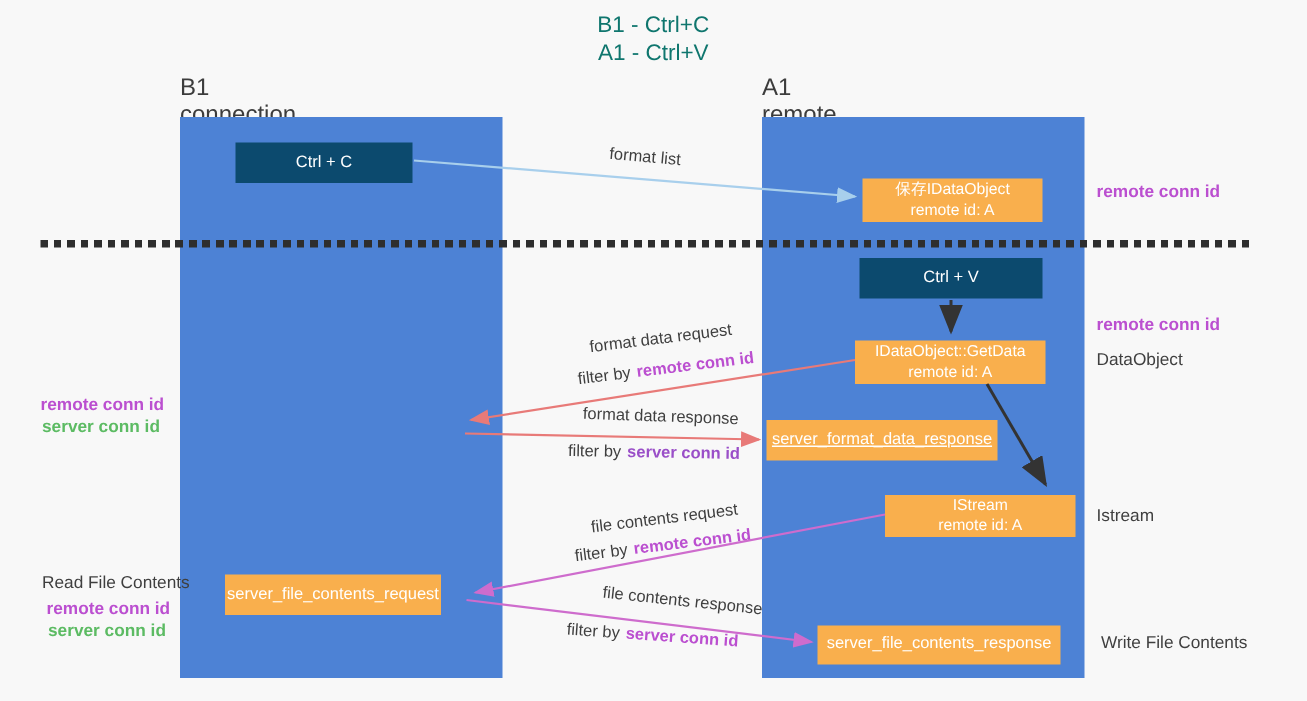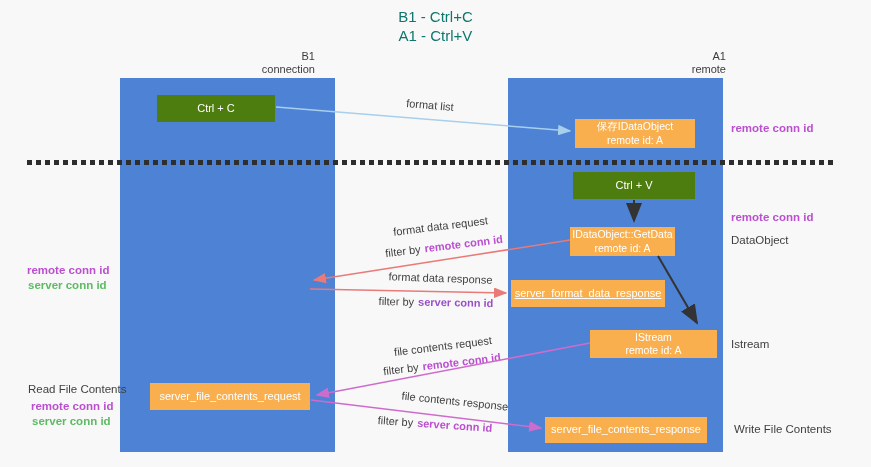--- a/index.html
+++ b/index.html
@@ -18,42 +18,42 @@
   .abs { position: absolute; }
   .title {
     top: 8px; left: 0; width: 871px;
     text-align: center;
     font-size: 15px;
     line-height: 1.25;
     color: #0f766e;
   }
   .lane-header {
     top: 50px;
-    text-align: right;
-    font-size: 11px;
+    text-align: left;
+    font-size: 16px;
     line-height: 1.15;
     color: #3c3c3c;
   }
   .lane {
     top: 78px;
     width: 215px;
     height: 374px;
     background: #4d82d5;
   }
   .node {
     display: flex;
     align-items: center;
     justify-content: center;
     text-align: center;
     color: #ffffff;
     font-size: 11px;
     line-height: 1.25;
     z-index: 3;
   }
-  .green  { background: #4d7c0f; }
+  .green  { background: #0c4a6e; }
   .orange { background: #f9af4d; }
   .two-line { font-size: 10.5px; flex-direction: column; }
   .dashed-line {
     top: 160px; left: 27px;
     width: 806px; height: 5px;
     background: repeating-linear-gradient(to right, #2e2e2e 0, #2e2e2e 5px, transparent 5px, transparent 9px);
     z-index: 4;
   }
   .arrow-label {
     font-size: 11px;
@@ -109,36 +109,36 @@
 
   <div class="abs node orange two-line" style="left:575px; top:119px; width:120px; height:29px;">
     <div>保存IDataObject</div>
     <div>remote id: A</div>
   </div>
 
   <div class="abs node green" style="left:573px; top:172px; width:122px; height:27px;">
     <span>Ctrl + V</span>
   </div>
 
-  <div class="abs node orange two-line" style="left:570px; top:227px; width:105px; height:29px;">
+  <div class="abs node orange two-line" style="left:570px; top:227px; width:127px; height:29px;">
     <div>IDataObject::GetData</div>
     <div>remote id: A</div>
   </div>
 
 
   <div class="abs node orange" style="left:511px; top:280px; width:154px; height:27px;text-decoration:underline;">
     <span>server_format_data_response</span>
   </div>
 
   <div class="abs node orange two-line" style="left:590px; top:330px; width:127px; height:28px;">
     <div>IStream</div>
     <div>remote id: A</div>
   </div>
 
-  <div class="abs node orange" style="left:150px; top:383px; width:160px; height:27px;">
+  <div class="abs node orange" style="left:150px; top:383px; width:144px; height:27px;">
     <span>server_file_contents_request</span>
   </div>
 
   <div class="abs node orange" style="left:545px; top:417px; width:162px; height:26px;">
     <span>server_file_contents_response</span>
   </div>
 
   <div class="abs arrow-label" style="left:390px; top:99px; width:80px; transform:rotate(5deg);">format list</div>
 
   <div class="abs arrow-label" style="left:383px; top:220px; width:115px; transform:rotate(-7deg);">format data request</div>

